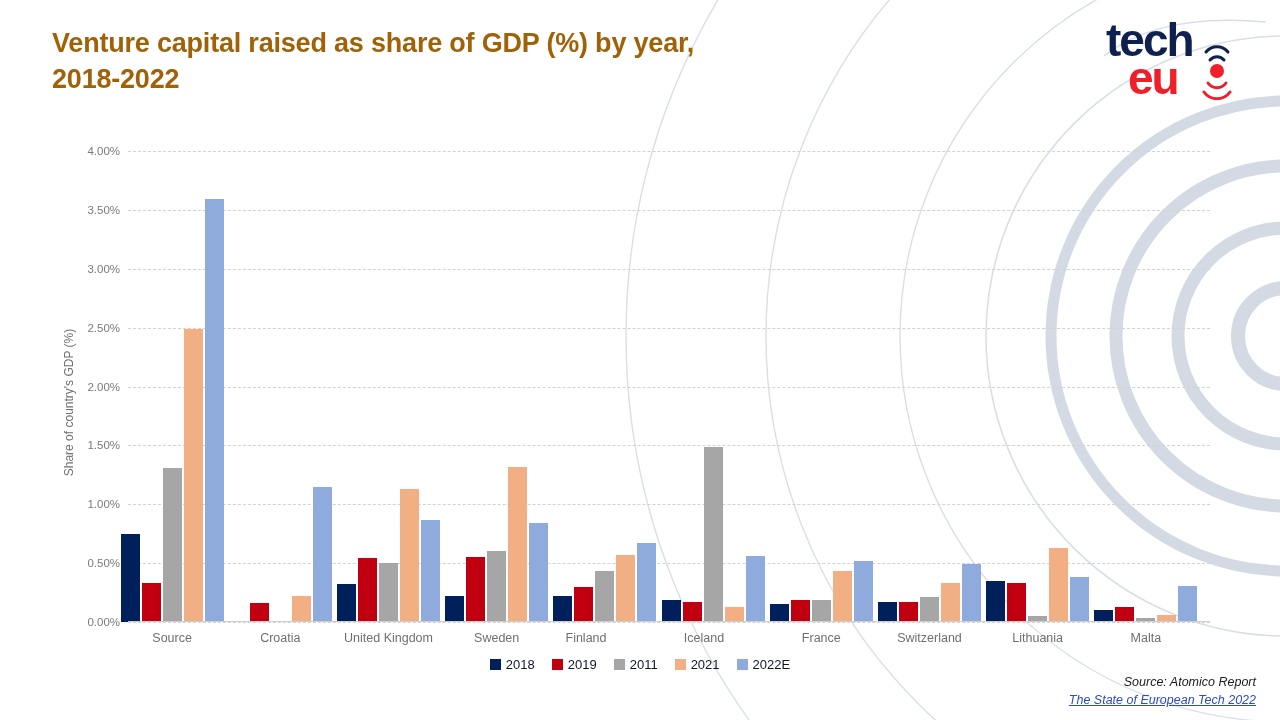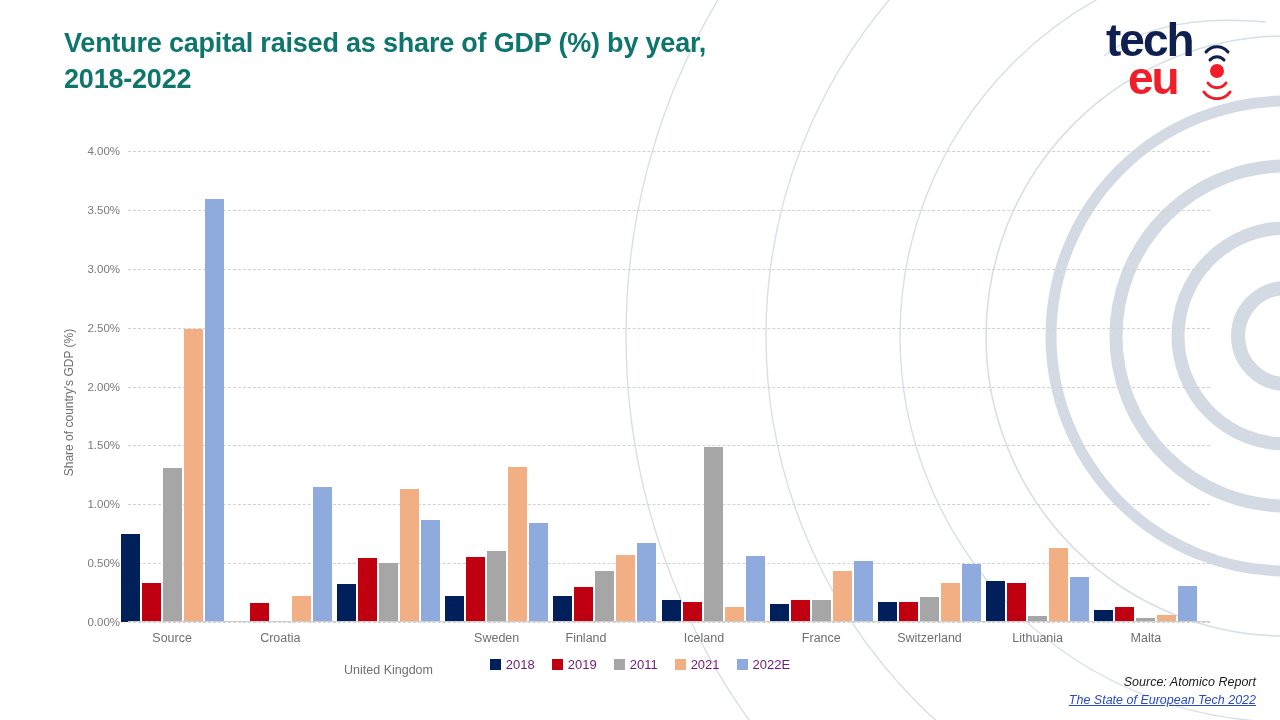--- a/index.html
+++ b/index.html
@@ -20,28 +20,28 @@
   #bg-rings {
     position: absolute;
     left: 0; top: 0;
     width: 1280px; height: 720px;
     pointer-events: none;
   }
 
   
   #chart-title {
     position: absolute;
-    left: 64px;
+    left: 52px;
     top: 26px;
     width: 860px;
     font-size: 27px;
     font-weight: bold;
     line-height: 1.32;
     letter-spacing: -0.2px;
-    color: #0f766e;
+    color: #a16207;
     white-space: pre-line;
   }
 
   
   #brand-logo {
     position: absolute;
     right: 14px;
     top: 8px;
     width: 162px;
     height: 92px;
@@ -130,21 +130,21 @@
     display: flex;
     align-items: center;
     gap: 5px;
   }
   .legend-swatch {
     width: 11px;
     height: 11px;
   }
   .legend-text {
     font-size: 13px;
-    color: #701a75;
+    color: #0f172a;
   }
 
   
   #source-block {
     position: absolute;
     right: 24px;
     top: 673px;
     text-align: right;
     font-style: italic;
     font-size: 12.5px;
@@ -285,21 +285,21 @@
         <div class="bar" title="Malta 2018: 0.10%" style="left: 0px; height: 11.775px; background: rgb(0, 32, 91);"></div>
         <div class="bar" title="Malta 2019: 0.13%" style="left: 21px; height: 15.3075px; background: rgb(192, 0, 16);"></div>
         <div class="bar" title="Malta 2020: 0.03%" style="left: 42px; height: 3.5325px; background: rgb(166, 166, 166);"></div>
         <div class="bar" title="Malta 2021: 0.06%" style="left: 63px; height: 7.065px; background: rgb(242, 175, 131);"></div>
         <div class="bar" title="Malta 2022E: 0.31%" style="left: 84px; height: 36.5025px; background: rgb(143, 170, 220);"></div>
       </div>
     </div>
   <div id="xtick-labels">
       <div class="xtick-label" style="left: 44.1px;">Source</div>
       <div class="xtick-label" style="left: 152.3px;">Croatia</div>
-      <div class="xtick-label" style="left: 260.5px; margin-top: 32px;">United Kingdom</div>
+      <div class="xtick-label" style="left: 260.5px;">United Kingdom</div>
       <div class="xtick-label" style="left: 368.7px; text-align: right;">Sweden</div>
       <div class="xtick-label" style="left: 458px;">Finland</div>
       <div class="xtick-label" style="left: 576px;">Iceland</div>
       <div class="xtick-label" style="left: 693.3px;">France</div>
       <div class="xtick-label" style="left: 801.5px;">Switzerland</div>
       <div class="xtick-label" style="left: 909.7px;">Lithuania</div>
       <div class="xtick-label" style="left: 1017.9px;">Malta</div>
     </div>
   <div id="axis-baseline"></div>
 </div>

